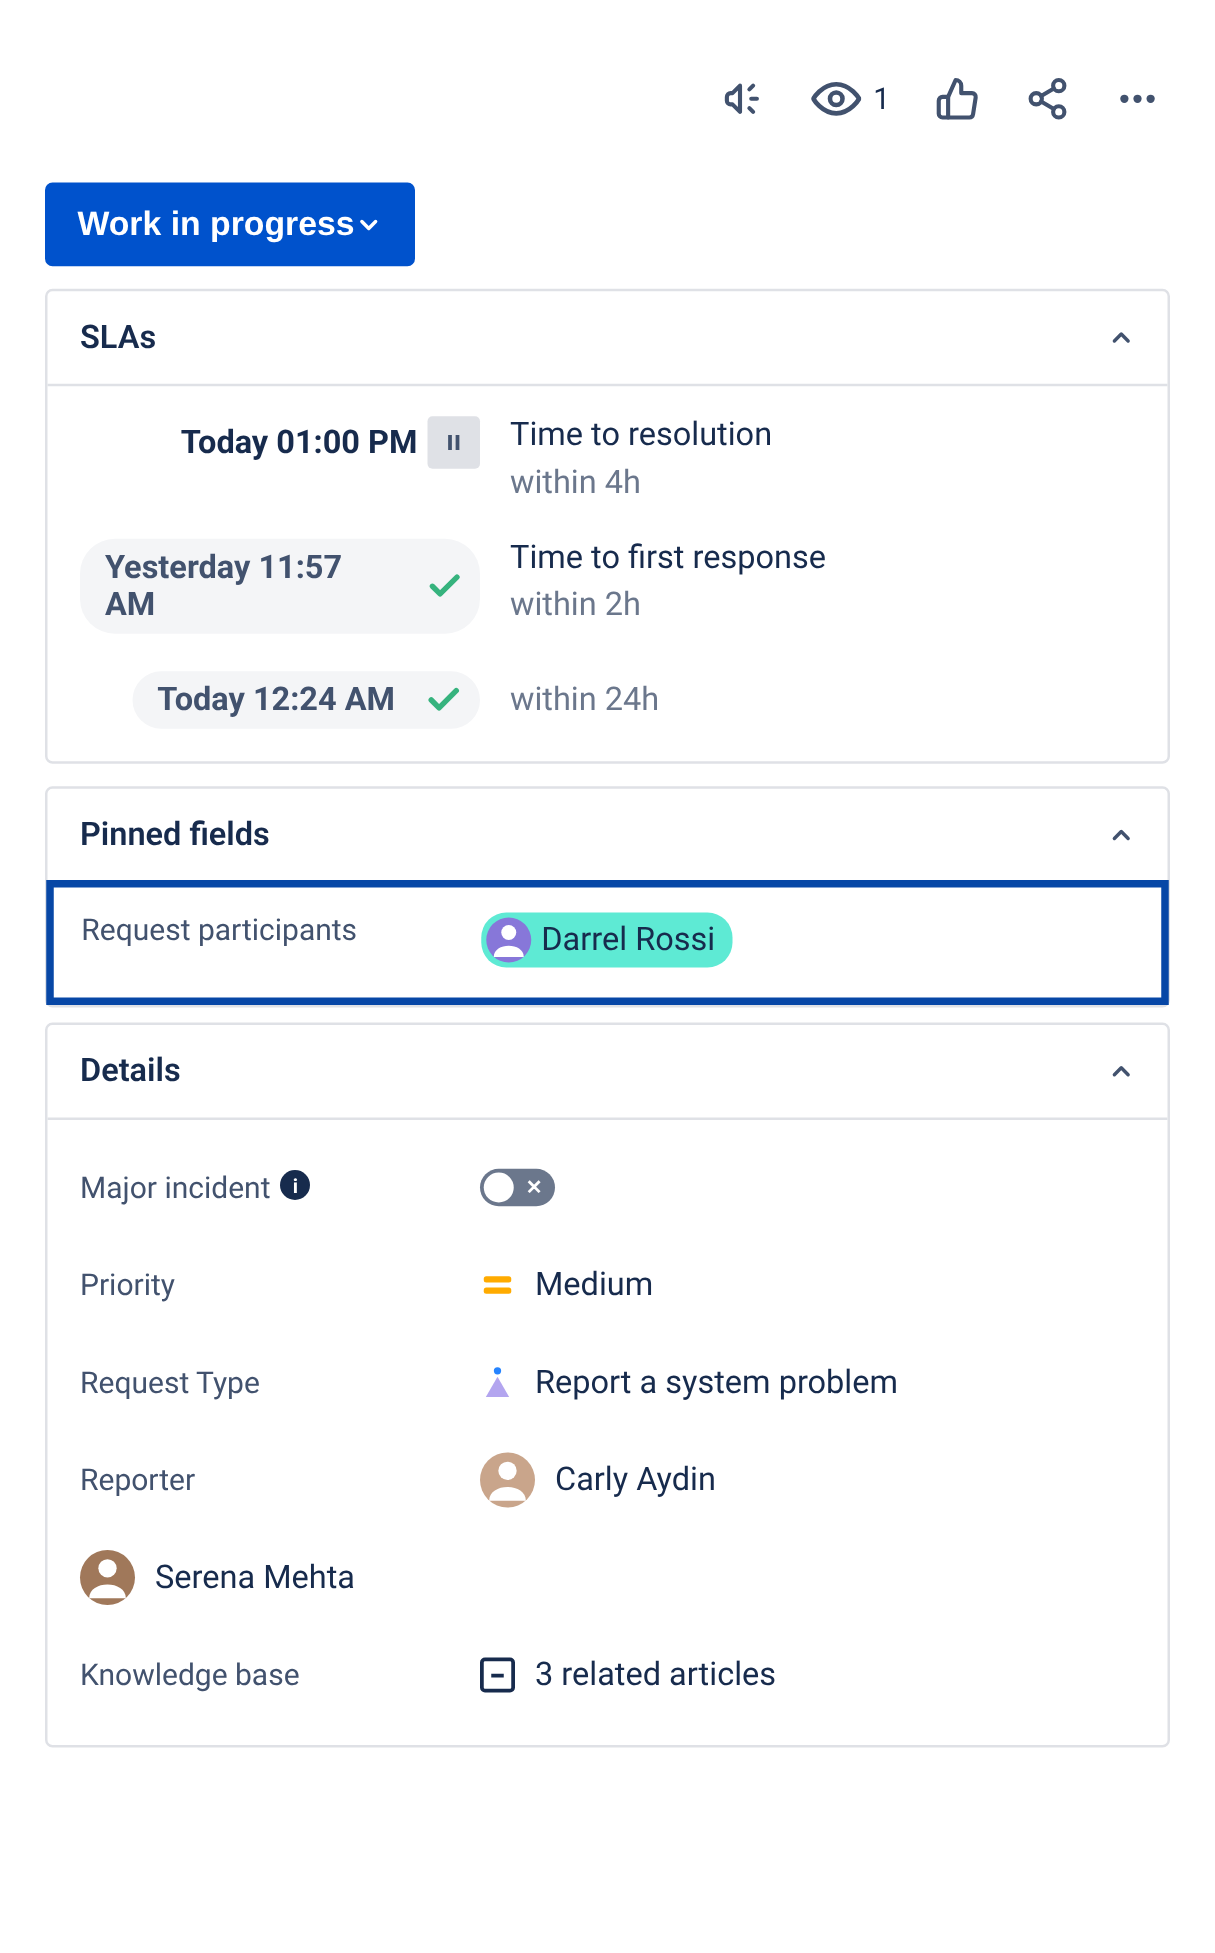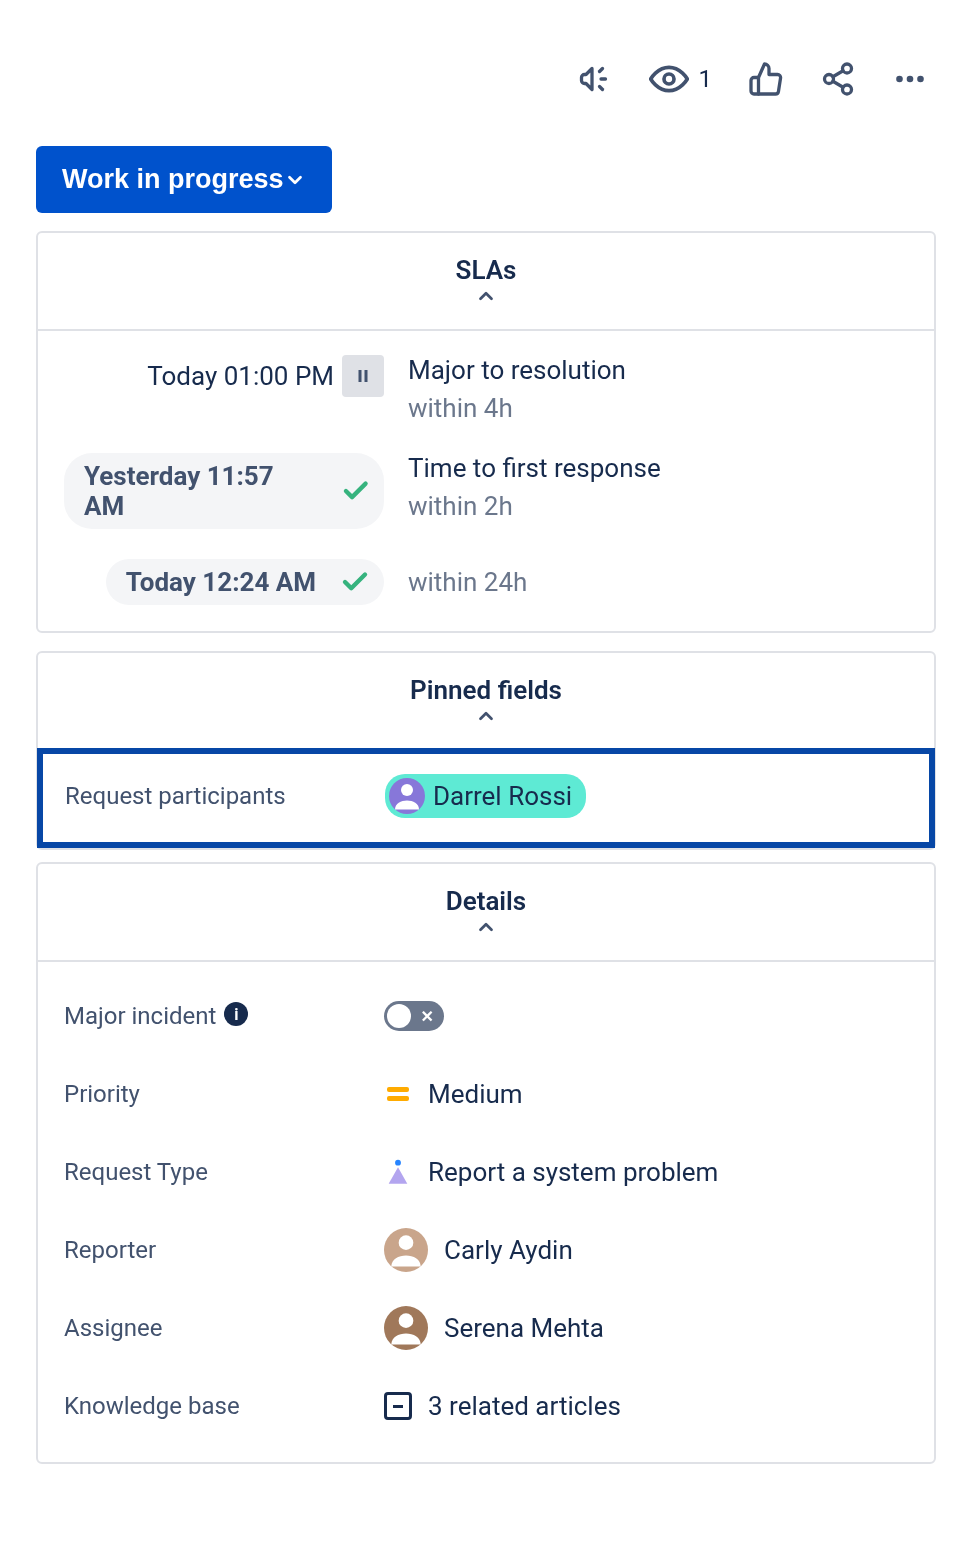--- a/index.html
+++ b/index.html
@@ -36,56 +36,55 @@
     border:2px solid #DFE1E6;
     border-radius:6px;
     margin: 18px 36px 0 36px;
     background:#fff;
   }
   .panel-header {
     display:flex; justify-content:space-between; align-items:center;
     padding: 22px 26px;
     border-bottom:2px solid #DFE1E6;
     cursor:pointer;
-    flex-direction:column;
   }
   .panel-header.no-border { border-bottom:none; }
   .panel-title { font-size:26px; font-weight:600; color:#172B4D; }
   .chevron-up { color:#42526E; }
   .panel-body { padding: 24px 26px 26px 26px; }
   
   .sla-row { display:flex; align-items:flex-start; gap:24px; margin-bottom:30px; }
   .sla-row:last-child { margin-bottom:0; }
   .sla-left {
     display:flex; align-items:center; justify-content:flex-end;
     width: 320px;
     gap: 8px;
   }
   .sla-pill {
     display:inline-flex; align-items:center; gap:24px;
     background:#F4F5F7;
     padding: 8px 14px 8px 20px;
     border-radius: 28px;
   }
-  .sla-time-plain { font-size:26px; font-weight:400; color:#172B4D; }
+  .sla-time-plain { font-size:26px; font-weight:700; color:#172B4D; }
   .sla-time-pill { font-size:26px; font-weight:700; color:#42526E; }
   .sla-pause-box {
     background:#DFE1E6; border-radius:4px;
     width:42px; height:42px;
     display:flex; align-items:center; justify-content:center;
   }
   .sla-right { display:flex; flex-direction:column; }
   .sla-label { font-size:26px; color:#172B4D; }
   .sla-sub { font-size:26px; color:#6B778C; margin-top:8px; }
   
   .highlight-box {
     border:6px solid #0747A6;
     margin: -1px -1px 0 -1px;
     padding: 20px 22px 24px 22px;
-    display:flex; align-items:center;
+    display:flex; align-items:flex-start;
   }
   .pinned-label { font-size:24px; color:#42526E; width: 320px; }
   .user-chip {
     display:inline-flex; align-items:center; gap:8px;
     background:#5eead4; padding:4px 14px 4px 4px;
     border-radius: 20px;
   }
   .avatar {
     width:36px; height:36px; border-radius:50%;
     display:flex; align-items:center; justify-content:center;
@@ -198,21 +197,21 @@
       <div class="sla-left">
         <span class="sla-time-plain">Today 01:00 PM</span>
         <span class="sla-pause-box">
           <svg width="18" height="18" viewBox="0 0 24 24" fill="#42526E">
               <rect x="6" y="4" width="4" height="16"></rect>
               <rect x="14" y="4" width="4" height="16"></rect>
             </svg>
         </span>
       </div>
       <div class="sla-right">
-        <span class="sla-label">Major to resolution</span>
+        <span class="sla-label">Time to resolution</span>
         <span class="sla-sub">within 4h</span>
       </div>
     </div>
     <div class="sla-row">
       <div class="sla-left">
         <span class="sla-pill">
           <span class="sla-time-pill">Yesterday 11:57 AM</span>
           <svg width="30" height="30" viewBox="0 0 24 24" fill="none" stroke="#36B37E" stroke-width="3.5" stroke-linecap="round" stroke-linejoin="round">
               <polyline points="20 6 9 17 4 12"></polyline>
             </svg>
@@ -310,21 +309,20 @@
         <span class="big-avatar" style="background:#C9A58B;">
           <svg width="44" height="44" viewBox="0 0 24 24" fill="#fff">
               <circle cx="12" cy="8" r="4"></circle>
               <path d="M4 21c0-4 4-6 8-6s8 2 8 6"></path>
             </svg>
         </span>
         <span>Carly Aydin</span>
       </span>
     </div>
     <div class="detail-row">
-      <span class="detail-label">Assignee</span>
       <span class="detail-val">
         <span class="big-avatar" style="background:#A0785A;">
           <svg width="44" height="44" viewBox="0 0 24 24" fill="#fff">
               <circle cx="12" cy="8" r="4"></circle>
               <path d="M4 21c0-4 4-6 8-6s8 2 8 6"></path>
             </svg>
         </span>
         <span>Serena Mehta</span>
       </span>
     </div>

